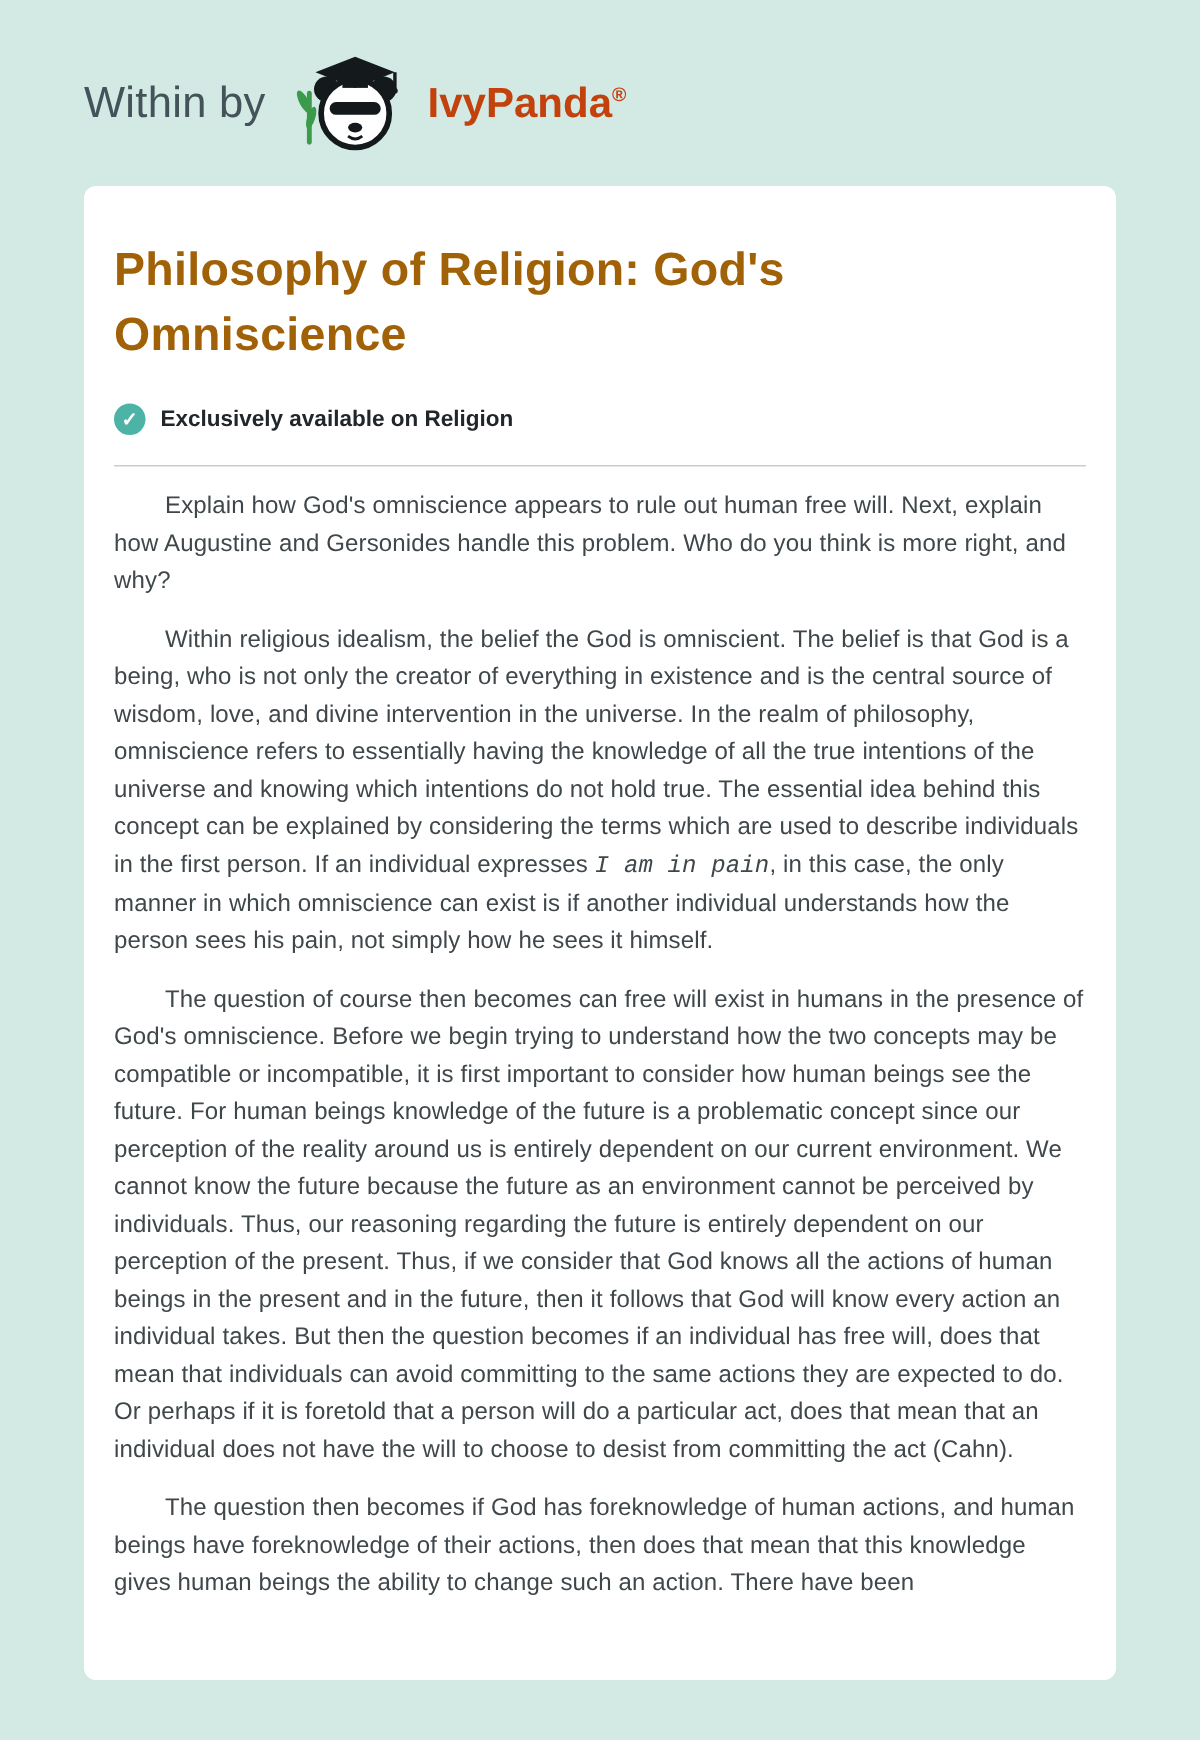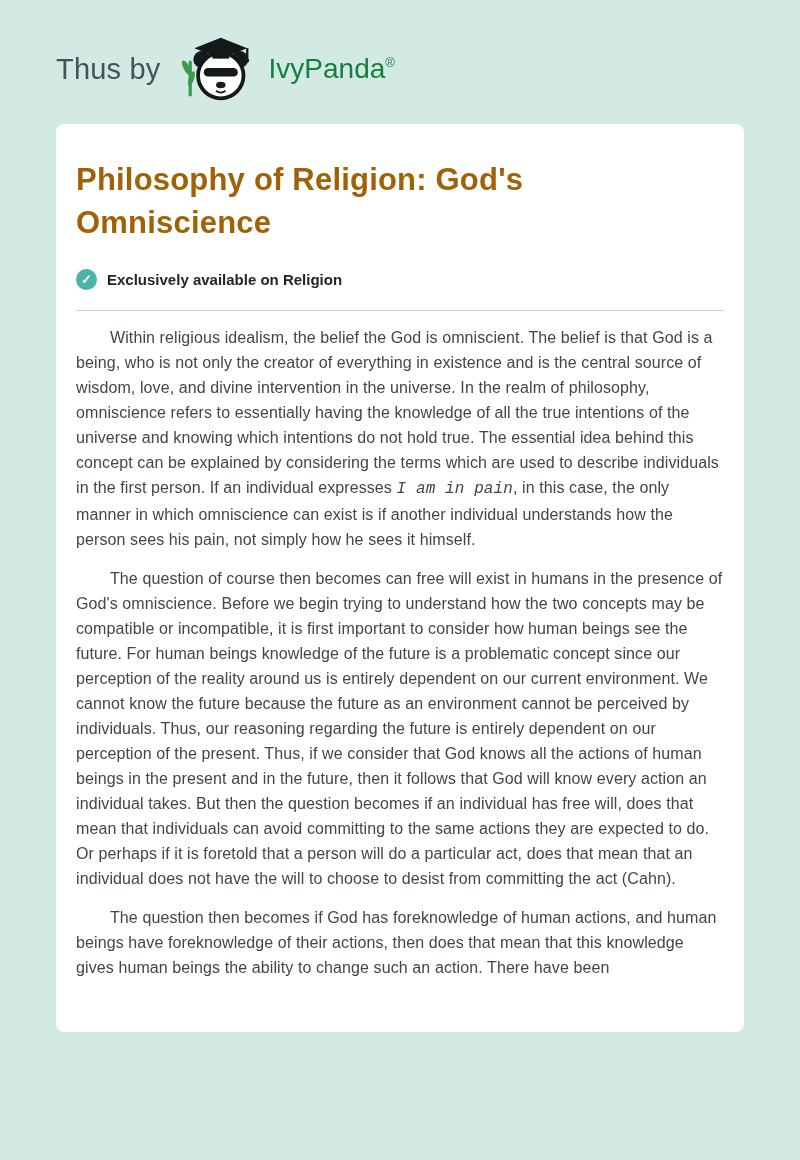--- a/index.html
+++ b/index.html
@@ -18,22 +18,22 @@
   }
   .essay-by {
     font-size: 29px;
     color: #44535a;
     letter-spacing: 0.2px;
   }
   .logo { display: inline-flex; align-items: center; }
   .logo svg { display: block; }
   .brand {
     font-size: 28px;
-    font-weight: normal;
-    color: #15803d;
+    font-weight: bold;
+    color: #c2410c;
     display: inline-flex;
     align-items: flex-start;
     line-height: 1;
     margin-left: -4px;
   }
   .reg { font-size: 13px; margin-top: 1px; }
   .card {
     margin: 0 56px;
     background: #ffffff;
     border-radius: 8px;
@@ -86,21 +86,21 @@
     letter-spacing: 0.1px;
   }
   .para em { font-style: italic; font-family: Liberation Mono, monospace; }
 </style>
 </head>
 <body>
 
 <div class="page">
 
   <header class="site-header">
-    <span class="essay-by">Thus by</span>
+    <span class="essay-by">Within by</span>
     <span class="logo">
       <svg viewBox="0 0 84 74" width="80" height="70" xmlns="http://www.w3.org/2000/svg" aria-hidden="true">
 
         <g fill="#3a9b4a">
           <ellipse cx="10" cy="36" rx="3.2" ry="9" transform="rotate(-28 10 36)"></ellipse>
           <ellipse cx="15" cy="47" rx="2.8" ry="8" transform="rotate(18 15 47)"></ellipse>
           <rect x="12" y="28" width="3.4" height="38" rx="1.7"></rect>
         </g>
 
         <circle cx="26" cy="27" r="9" fill="#141a1c"></circle>
@@ -129,19 +129,20 @@
     <h1 class="title">Philosophy of Religion: God's Omniscience</h1>
 
     <div class="badge-row">
       <span class="check">✓</span>
       <span class="badge-text">Exclusively available on Religion</span>
     </div>
 
     <hr class="divider">
 
     <div class="body">
+        <p class="para"><span>Explain how God's omniscience appears to rule out human free will. Next, explain how Augustine and Gersonides handle this problem. Who do you think is more right, and why?</span></p>
         <p class="para"><span>Within religious idealism, the belief the God is omniscient. The belief is that God is a being, who is not only the creator of everything in existence and is the central source of wisdom, love, and divine intervention in the universe. In the realm of philosophy, omniscience refers to essentially having the knowledge of all the true intentions of the universe and knowing which intentions do not hold true. The essential idea behind this concept can be explained by considering the terms which are used to describe individuals in the first person. If an individual expresses </span><em>I am in pain</em><span>, in this case, the only manner in which omniscience can exist is if another individual understands how the person sees his pain, not simply how he sees it himself.</span></p>
         <p class="para"><span>The question of course then becomes can free will exist in humans in the presence of God's omniscience. Before we begin trying to understand how the two concepts may be compatible or incompatible, it is first important to consider how human beings see the future. For human beings knowledge of the future is a problematic concept since our perception of the reality around us is entirely dependent on our current environment. We cannot know the future because the future as an environment cannot be perceived by individuals. Thus, our reasoning regarding the future is entirely dependent on our perception of the present. Thus, if we consider that God knows all the actions of human beings in the present and in the future, then it follows that God will know every action an individual takes. But then the question becomes if an individual has free will, does that mean that individuals can avoid committing to the same actions they are expected to do. Or perhaps if it is foretold that a person will do a particular act, does that mean that an individual does not have the will to choose to desist from committing the act (Cahn).</span></p>
         <p class="para"><span>The question then becomes if God has foreknowledge of human actions, and human beings have foreknowledge of their actions, then does that mean that this knowledge gives human beings the ability to change such an action. There have been</span></p>
       </div>
   </main>
 
 </div>
 
 </body></html>

